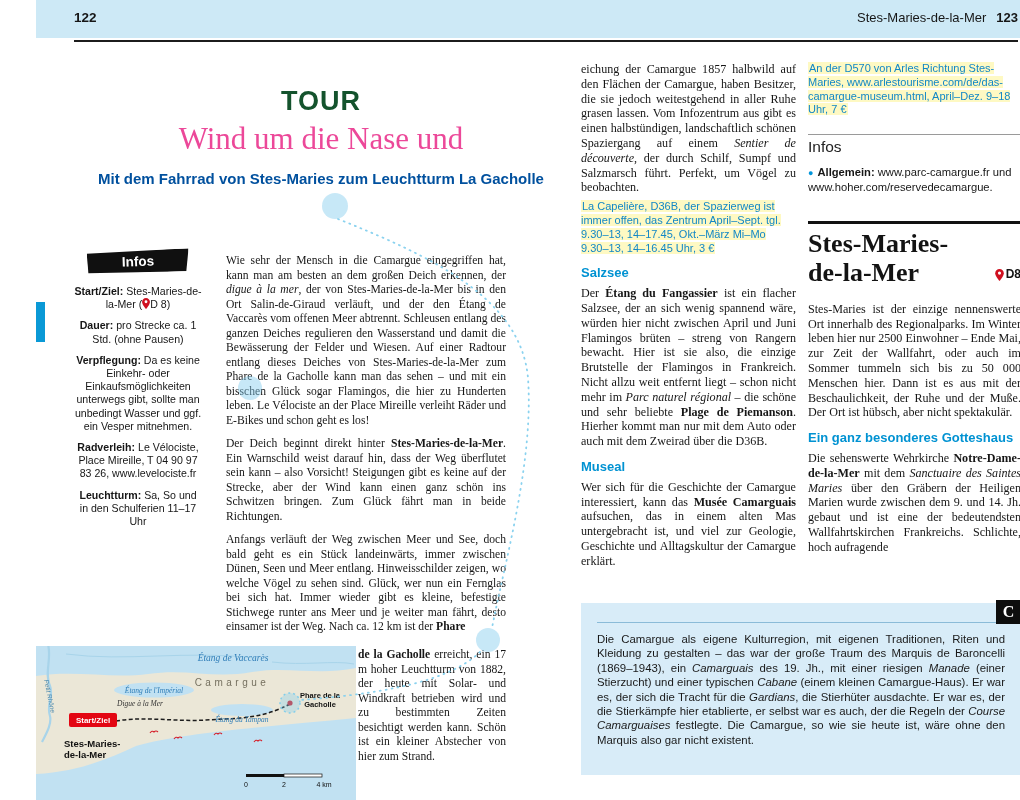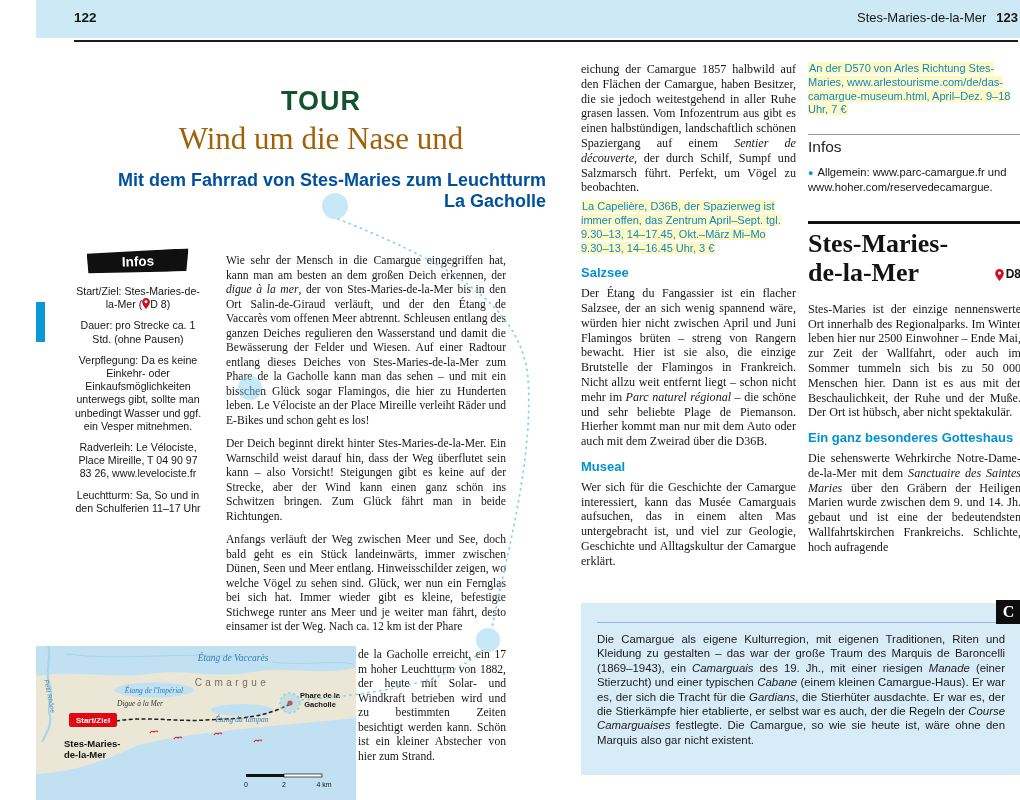--- a/index.html
+++ b/index.html
@@ -1,33 +1,33 @@
 <!DOCTYPE html>
 <html lang="de"><head>
 <meta charset="utf-8">
 <style>
   html,body{margin:0;padding:0;background:#fff;}
   .spread{position:relative;width:1020px;height:800px;background:#fff;overflow:hidden;
           font-family:"Liberation Sans",sans-serif;color:#161616;margin-left:36px;}
-  .b{font-weight:normal;} .i{font-style:italic;}
+  .b{font-weight:bold;} .i{font-style:italic;}
 
   
   .topbar{position:absolute;left:0;top:0;width:1020px;height:38px;background:#cde9f6;}
   .pn-left{position:absolute;left:38px;top:10px;font-size:13.5px;font-weight:bold;}
   .run-right{position:absolute;right:38px;top:10px;font-size:13px;}
   .run-right .pn{font-weight:bold;margin-left:10px;}
   .header-rule{position:absolute;left:38px;top:40px;width:944px;height:1.5px;background:#1c1c1c;}
   .edge-tab{position:absolute;left:0;top:302px;width:9px;height:40px;background:#0a99d6;}
 
   
   .tour-head{position:absolute;left:60px;top:86px;width:450px;text-align:center;z-index:2;}
   .kicker{font-size:27px;font-weight:bold;letter-spacing:1px;color:#14532d;}
   .tour-title{margin:4px 0 0;font-family:"Liberation Serif",serif;font-weight:normal;
-              font-size:31px;line-height:36px;color:#a16207;}
-  .subtitle{margin-top:13px;font-size:18px;font-weight:bold;color:#00509e;text-align:right;}
+              font-size:31px;line-height:36px;color:#ec4899;}
+  .subtitle{margin-top:13px;font-size:15px;font-weight:bold;color:#00509e;}
 
   
   .infobox{position:absolute;left:38px;top:250px;width:128px;text-align:center;
            font-size:10.6px;line-height:13.2px;z-index:2;}
   .ribbon{width:102px;margin:0 auto 12px;background:#101010;color:#fff;font-weight:bold;
           font-size:13.5px;line-height:23px;transform:rotate(-2deg);
           clip-path:polygon(0% 8%,100% 0%,97% 100%,1% 93%);}
   .entry{margin-bottom:8px;}
   .pin{vertical-align:-1px;}
 

